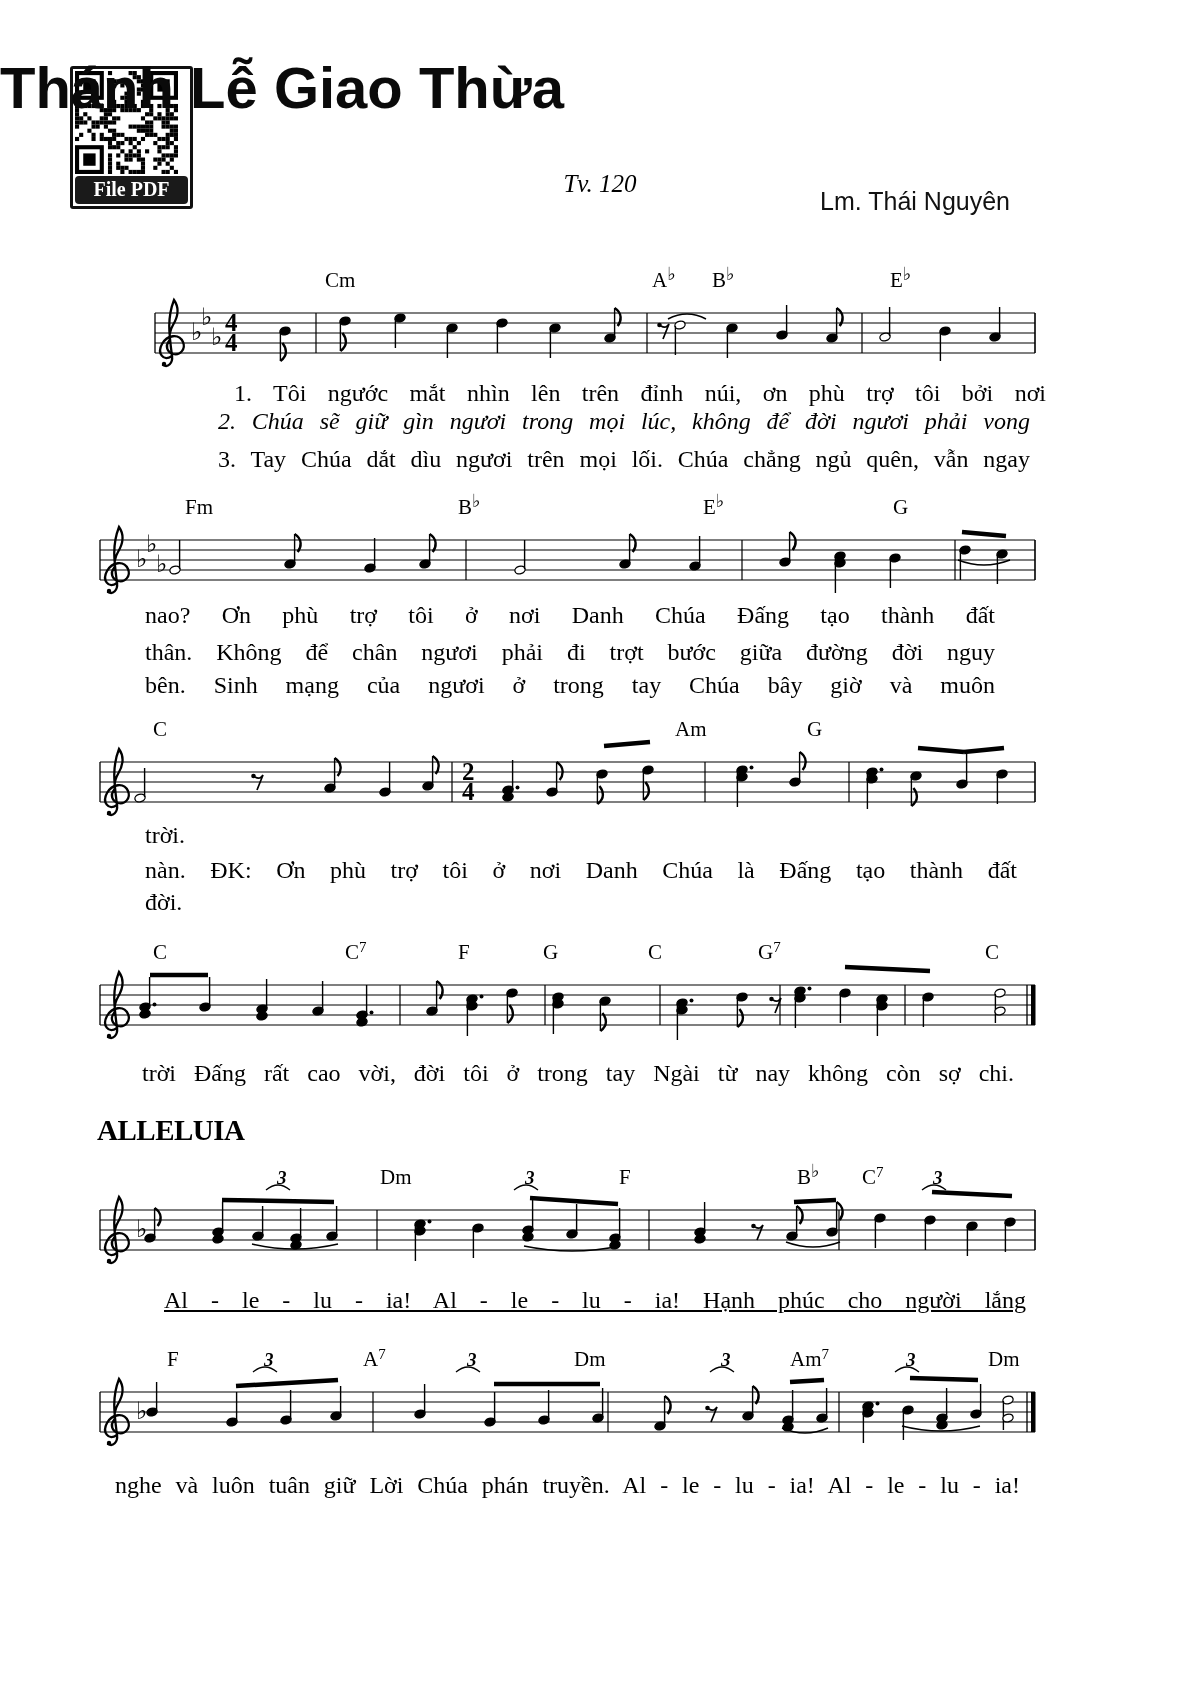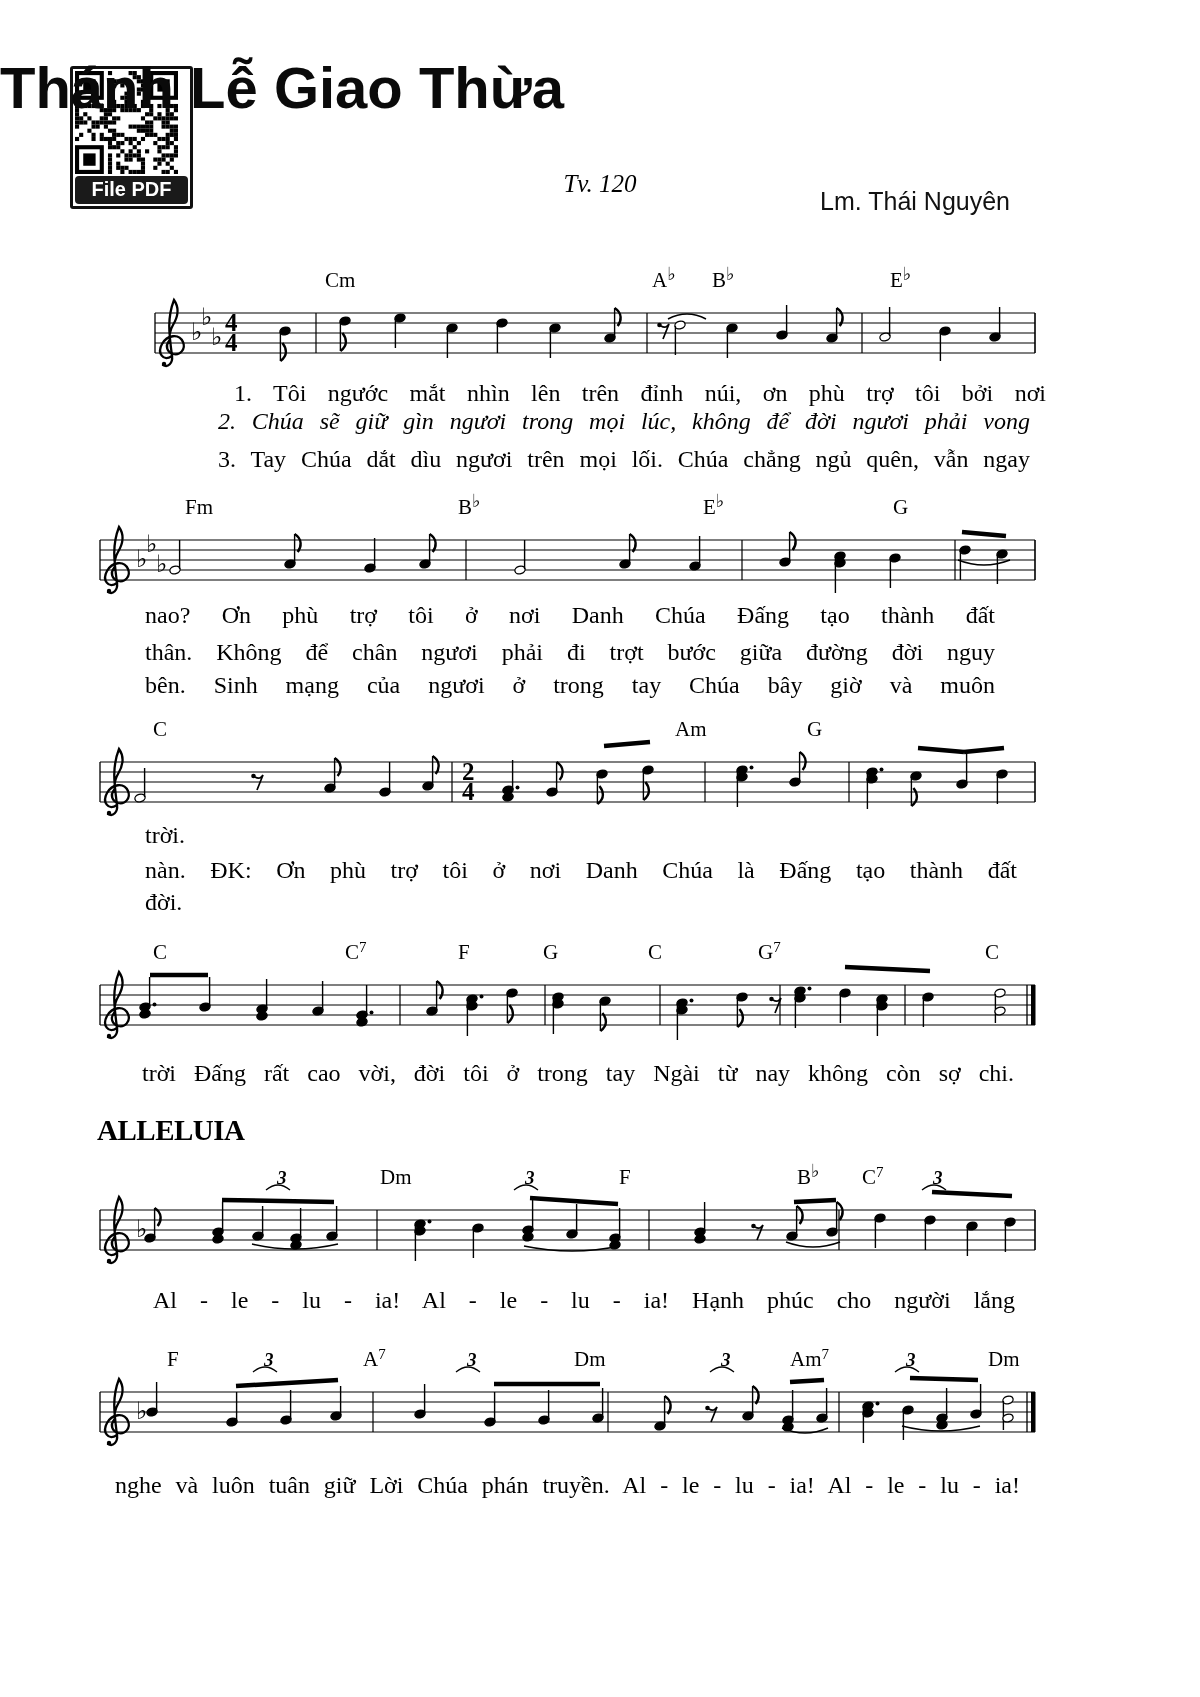--- a/index.html
+++ b/index.html
@@ -8,21 +8,21 @@
   .page{position:absolute;left:0;top:0;width:1200px;height:1697px;background:#fff;overflow:hidden;}
   .title{position:absolute;top:54px;left:0;width:100%;text-align:left;margin:0;
          font-family:"Liberation Sans",sans-serif;font-weight:700;font-size:58px;color:#0a0a0a;}
   .subtitle{position:absolute;top:170px;left:0;width:100%;text-align:center;
             font-style:italic;font-size:25px;}
   .author{position:absolute;top:187px;right:190px;font-family:"Liberation Sans",sans-serif;
           font-size:25px;color:#111;}
   .qr{position:absolute;left:70px;top:66px;width:113px;border:3px solid #101010;
       border-radius:3px;background:#fff;padding:2px;}
   .qr svg{display:block;}
-  .qr-label{background:#1a1a1a;color:#fff;font-family:Liberation Sans, sans-serif;
+  .qr-label{background:#1a1a1a;color:#fff;font-family:Liberation Serif, serif;
             font-weight:700;font-size:20px;text-align:center;border-radius:4px;
             padding:2px 12px 3px;margin-top:2px;}
   .alleluia{position:absolute;left:97px;top:1114px;font-weight:700;font-size:29px;
             font-family:"Liberation Serif",serif;letter-spacing:-0.5px;}
   #score{position:absolute;left:0;top:0;width:1200px;height:1697px;}
   #score svg{overflow:visible;}
   .lyric{position:absolute;font-size:24px;white-space:nowrap;color:#000;}
   .lyric.just{white-space:normal;text-align:justify;text-align-last:justify;}
 </style>
 </head>
@@ -605,21 +605,21 @@
         <ellipse cx="972" cy="86" rx="5.2" ry="3.8" fill="#000" stroke="#000" stroke-width="1.3" transform="rotate(-15 972 86)"></ellipse>
         <line x1="967.4" y1="87" x2="967.4" y2="116" stroke="#000" stroke-width="1.4"></line>
         <ellipse cx="1010" cy="82" rx="5.2" ry="3.8" fill="#000" stroke="#000" stroke-width="1.3" transform="rotate(-15 1010 82)"></ellipse>
         <line x1="1005.4" y1="83" x2="1005.4" y2="112" stroke="#000" stroke-width="1.4"></line>
         <circle cx="753.5" cy="86" r="2.3" fill="#000"></circle>
         <path d="M 755,87 Q 760,90 763,85 L 757,100" fill="none" stroke="#000" stroke-width="1.7"></path>
         <path d="M 252,104 Q 295,114 338,104" fill="none" stroke="#000" stroke-width="1.5"></path>
         <path d="M 524,106 Q 572,116 620,106" fill="none" stroke="#000" stroke-width="1.5"></path>
         <path d="M 786,102 Q 813,112 840,102" fill="none" stroke="#000" stroke-width="1.5"></path>
       </svg>
-      <div class="lyric just" style="left: 153px; top: 1287px; width: 862px;">Al - le - lu - ia! Al - le - lu - ia! Hạnh phúc cho người lắng</div>
+      <div class="lyric just" style="left: 164px; top: 1287px; width: 862px; text-decoration: underline;">Al - le - lu - ia! Al - le - lu - ia! Hạnh phúc cho người lắng</div>
       <svg width="1200" height="160" style="position: absolute; left: 0px; top: 1322px;">
         <line x1="100" y1="70" x2="1035" y2="70" stroke="#000" stroke-width="1.1"></line>
         <line x1="100" y1="80" x2="1035" y2="80" stroke="#000" stroke-width="1.1"></line>
         <line x1="100" y1="90" x2="1035" y2="90" stroke="#000" stroke-width="1.1"></line>
         <line x1="100" y1="100" x2="1035" y2="100" stroke="#000" stroke-width="1.1"></line>
         <line x1="100" y1="110" x2="1035" y2="110" stroke="#000" stroke-width="1.1"></line>
         <line x1="100" y1="70" x2="100" y2="110" stroke="#000" stroke-width="1.3"></line>
         <line x1="373" y1="70" x2="373" y2="110" stroke="#000" stroke-width="1.2"></line>
         <line x1="608" y1="70" x2="608" y2="110" stroke="#000" stroke-width="1.2"></line>
         <line x1="839" y1="70" x2="839" y2="110" stroke="#000" stroke-width="1.2"></line>

